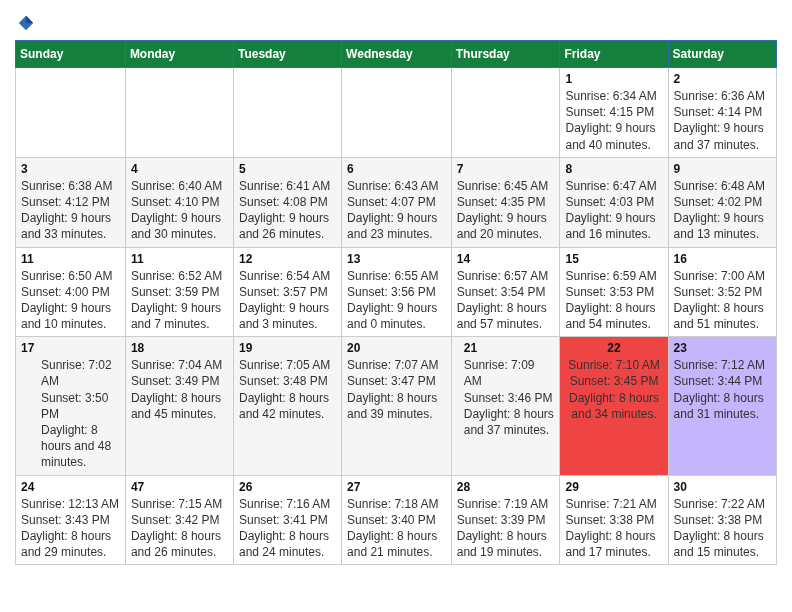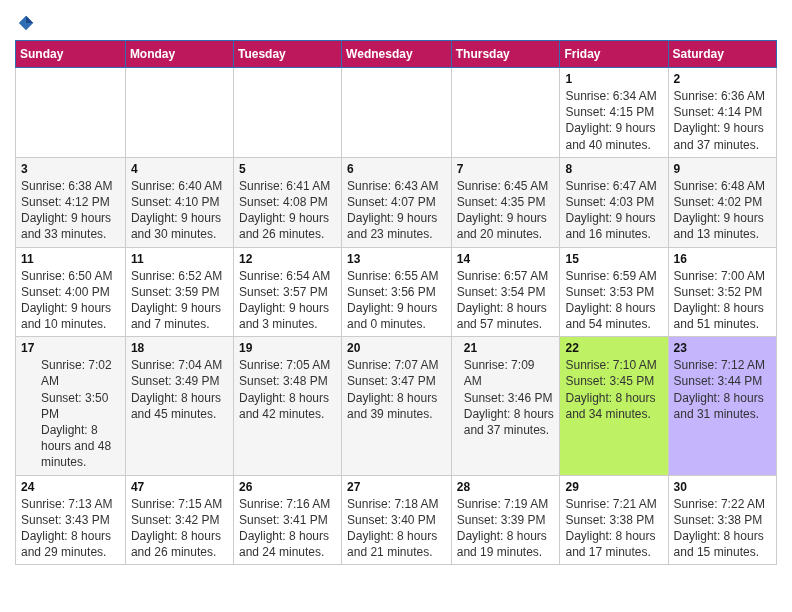--- a/index.html
+++ b/index.html
@@ -52,21 +52,21 @@
     .subtitle {
       font-size: 14px;
       color: #555;
     }
     .calendar {
       width: 100%;
       border-collapse: collapse;
       font-size: 11px;
     }
     .calendar th {
-      background-color: #be185d;
+      background-color: #15803d;
       color: #fff;
       padding: 6px 4px;
       text-align: left;
       font-size: 12px;
       font-weight: bold;
       border: 1px solid #2e6db4;
     }
     .calendar td {
       border: 1px solid #ccc;
       vertical-align: top;
@@ -260,37 +260,37 @@
           <div class="day-info" style="white-space: pre-line;">Sunrise: 7:07 AM
 Sunset: 3:47 PM
 Daylight: 8 hours and 39 minutes.</div>
         </td>
         <td style="background-color: rgb(245, 245, 245); padding-left: 12px;">
           <div class="day-num">21</div>
           <div class="day-info" style="white-space: pre-line;">Sunrise: 7:09 AM
 Sunset: 3:46 PM
 Daylight: 8 hours and 37 minutes.</div>
         </td>
-        <td style="background-color: #bef264;">
+        <td style="background-color: #ef4444; text-align: center;">
           <div class="day-num">22</div>
           <div class="day-info" style="white-space: pre-line;">Sunrise: 7:10 AM
 Sunset: 3:45 PM
 Daylight: 8 hours and 34 minutes.</div>
         </td>
         <td style="background-color: #c4b5fd; margin-top: 16px;">
           <div class="day-num">23</div>
           <div class="day-info" style="white-space: pre-line;">Sunrise: 7:12 AM
 Sunset: 3:44 PM
 Daylight: 8 hours and 31 minutes.</div>
         </td>
       </tr>
       <tr>
         <td>
           <div class="day-num">24</div>
-          <div class="day-info" style="white-space: pre-line;">Sunrise: 7:13 AM
+          <div class="day-info" style="white-space: pre-line;">Sunrise: 12:13 AM
 Sunset: 3:43 PM
 Daylight: 8 hours and 29 minutes.</div>
         </td>
         <td>
           <div class="day-num">47</div>
           <div class="day-info" style="white-space: pre-line;">Sunrise: 7:15 AM
 Sunset: 3:42 PM
 Daylight: 8 hours and 26 minutes.</div>
         </td>
         <td>

